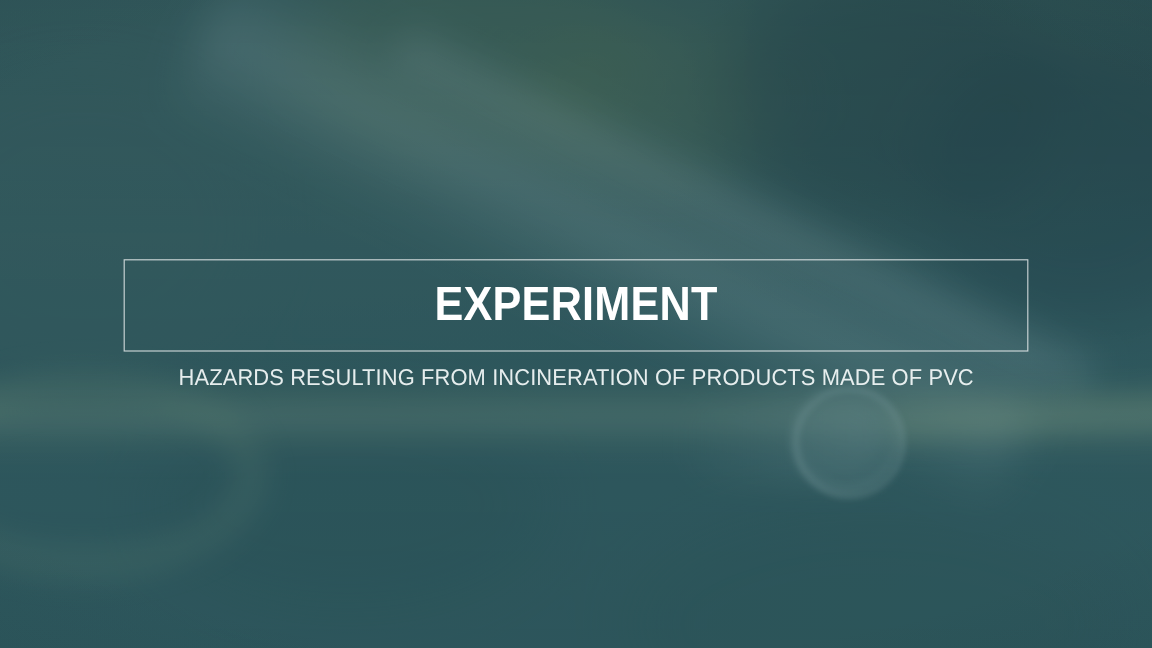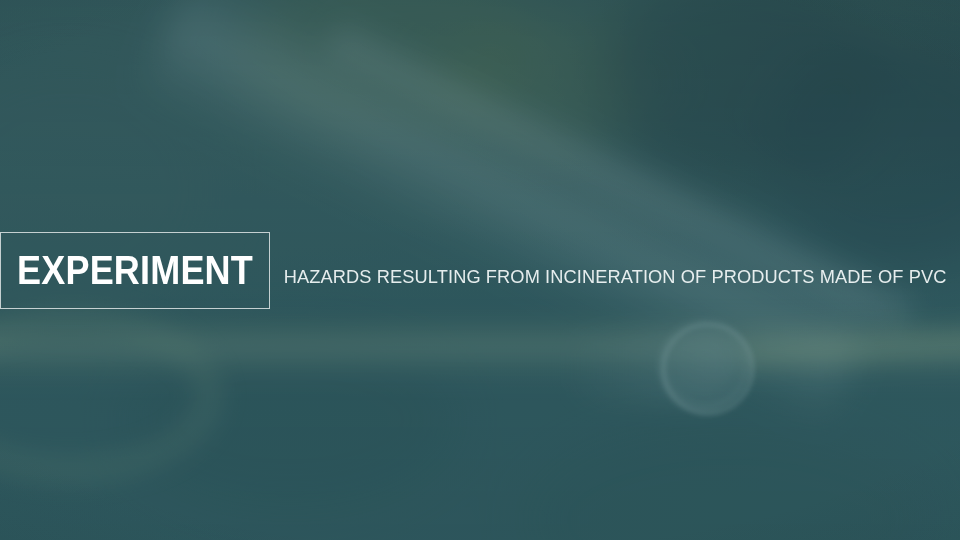--- a/index.html
+++ b/index.html
@@ -187,21 +187,21 @@
         rgba(0,0,0,0.00) 48%,
         rgba(16,40,46,0.20) 88%,
         rgba(12,34,40,0.30) 100%);
   }
 
   
   #content {
     position: absolute;
     inset: 0;
     display: flex;
-    flex-direction: row;
+    flex-direction: column;
     align-items: center;
     justify-content: center;
   }
 
   #title-frame {
     width: 754px;
     height: 77px;
     box-sizing: border-box;
     border: 1px solid rgba(255,255,255,0.72);
     display: flex;

